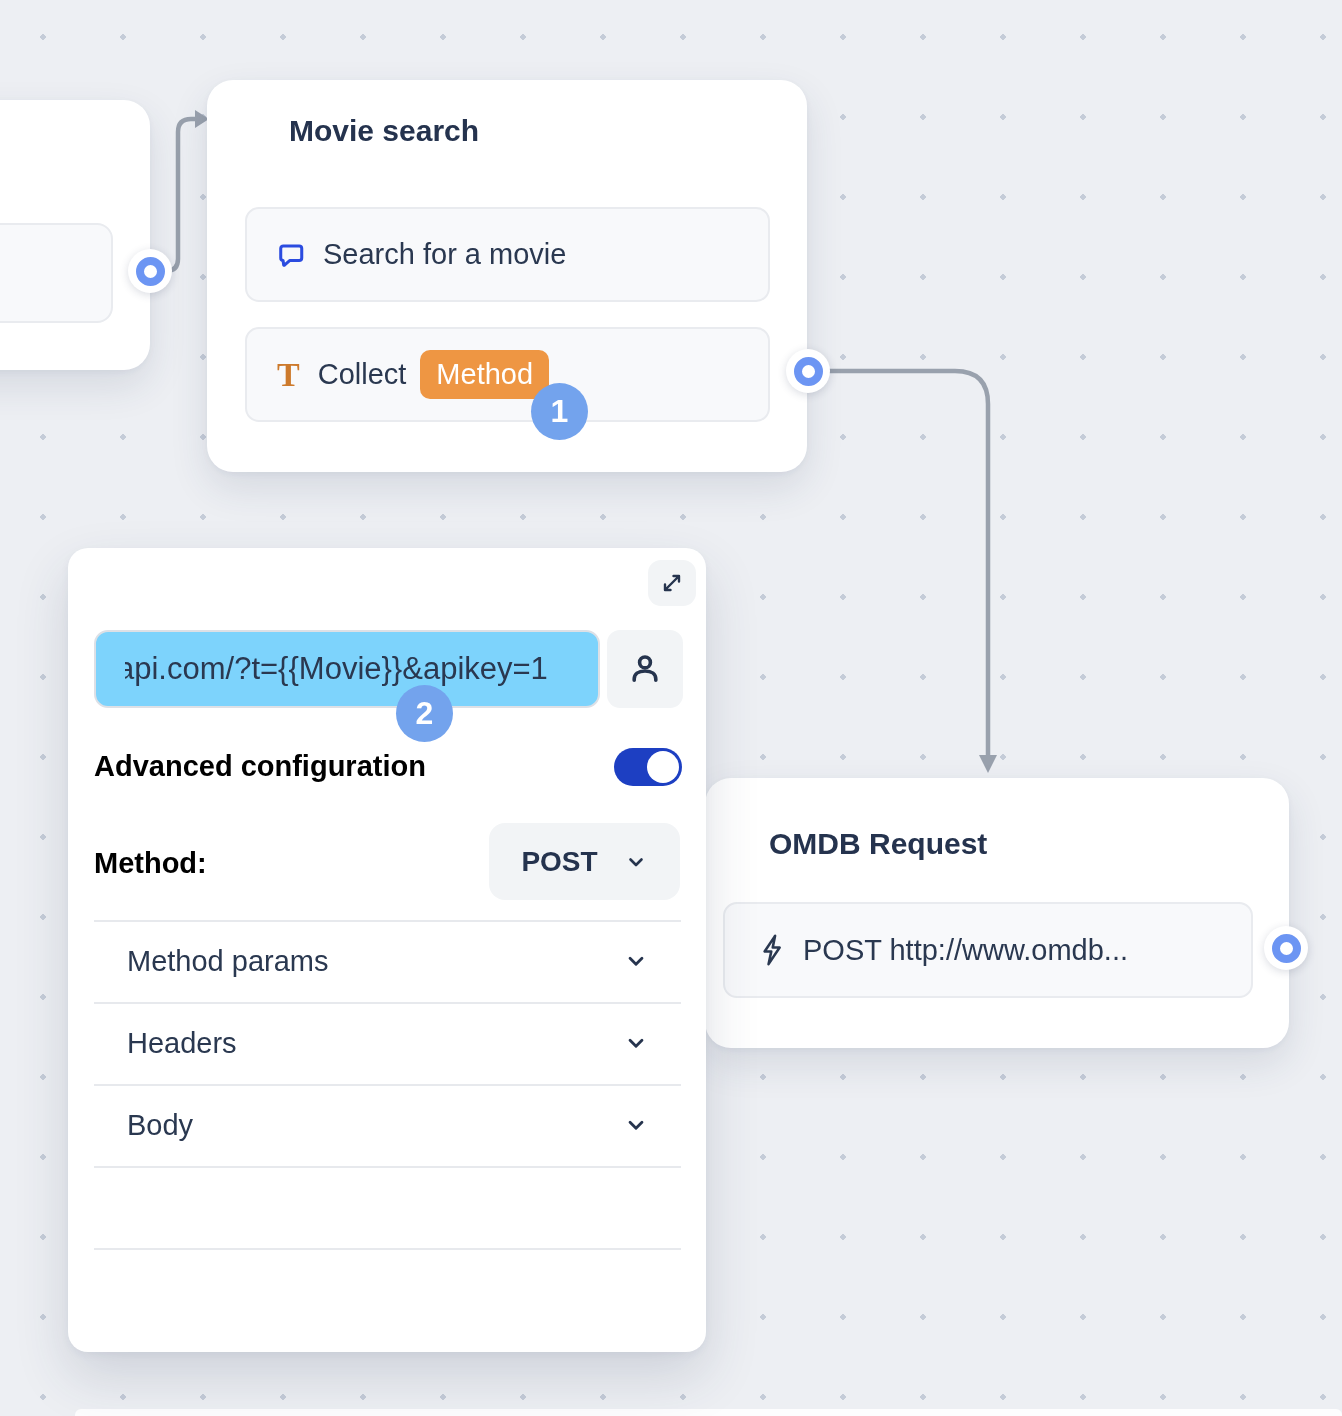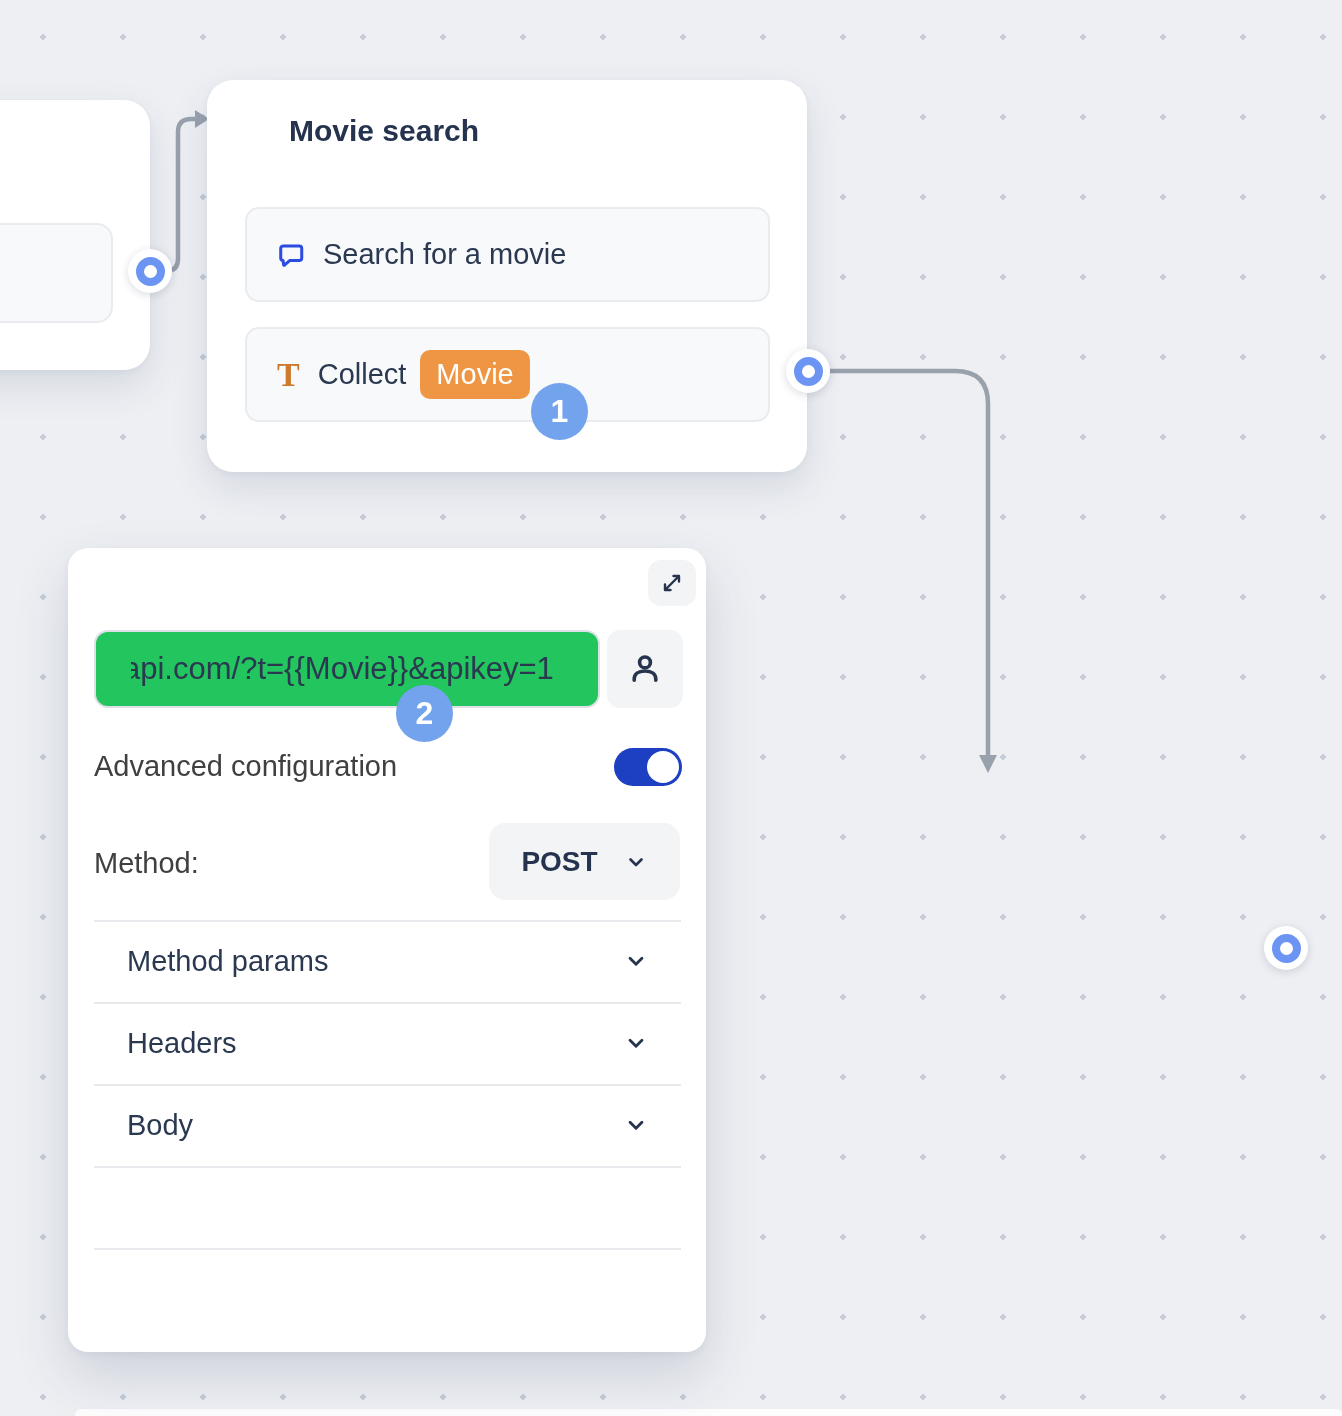--- a/index.html
+++ b/index.html
@@ -26,25 +26,25 @@
   .port{position:absolute;width:44px;height:44px;border-radius:50%;background:#ffffff;
     box-shadow:0 2px 8px rgba(50,60,95,.18);display:flex;align-items:center;justify-content:center;z-index:6;}
   .port .ring{width:13px;height:13px;border:8px solid #6c95f3;border-radius:50%;background:#ffffff;}
   .step-badge{position:absolute;width:57px;height:57px;border-radius:50%;background:#73a3ed;color:#ffffff;
     font-size:32px;font-weight:700;display:flex;align-items:center;justify-content:center;z-index:7;}
   .panel{
     position:absolute;left:68px;top:548px;width:638px;height:804px;background:#ffffff;border-radius:20px;
     box-shadow:0 24px 54px rgba(45,55,90,.16), 0 3px 8px rgba(45,55,90,.05);overflow:hidden;z-index:5;
   }
   .sq-btn{position:absolute;background:#f2f4f6;border-radius:13px;display:flex;align-items:center;justify-content:center;}
-  .url-input{position:absolute;left:26px;top:82px;width:506px;height:78px;background:#22c55e;border:2px solid #dde0e6;
-    border-radius:14px;box-sizing:border-box;display:flex;align-items:center;padding-left:6px;}
+  .url-input{position:absolute;left:26px;top:82px;width:506px;height:78px;background:#7dd3fc;border:2px solid #dde0e6;
+    border-radius:14px;box-sizing:border-box;display:flex;align-items:center;}
   .url-clip{margin-left:29px;width:447px;overflow:hidden;white-space:nowrap;}
   .url-clip span{display:inline-block;margin-left:-8px;font-size:31px;color:#2a3850;white-space:nowrap;}
-  .p-label{position:absolute;font-size:29px;color:#404040;white-space:nowrap;}
+  .p-label{position:absolute;font-size:29px;color:#000000;white-space:nowrap;font-weight:bold;}
   .toggle{position:absolute;left:546px;top:200px;width:68px;height:38px;border-radius:19px;background:#1d3fc2;}
   .toggle .knob{position:absolute;right:3px;top:3px;width:32px;height:32px;border-radius:50%;background:#ffffff;}
   .dropdown{position:absolute;left:421px;top:275px;width:191px;height:77px;background:#f2f4f6;border-radius:16px;
     display:flex;align-items:center;justify-content:center;gap:26px;}
   .dropdown .val{font-size:28px;font-weight:700;color:#25334e;}
   .divider{position:absolute;left:26px;width:587px;height:2px;background:#e7e9ed;}
   .section-row{position:absolute;left:26px;width:587px;height:82px;display:flex;align-items:center;
     justify-content:space-between;box-sizing:border-box;padding-left:33px;padding-right:32px;}
   .section-row .lbl{font-size:29px;color:#2a3850;white-space:nowrap;}
   .primary-btn{position:absolute;left:26px;top:727px;width:587px;height:96px;background:#1d3fc2;border:none;
@@ -80,28 +80,40 @@
     <div class="node-item" style="left:38px;top:127px;width:525px;height:95px">
       <svg width="28" height="28" viewBox="0 0 24 24">
         <path d="M6.2 4.2h11.6a2.2 2.2 0 0 1 2.2 2.2v8.2a2.2 2.2 0 0 1-2.2 2.2H9.6l-4.4 3.9a.4.4 0 0 1-.7-.3l-.5-3.7a2.2 2.2 0 0 1-2-2.2V6.4a2.2 2.2 0 0 1 2.2-2.2z" transform="translate(1.2 0)" fill="none" stroke="#2b4ce0" stroke-width="2.6" stroke-linejoin="round"></path>
       </svg>
       <span class="lbl">Search for a movie</span>
     </div>
 
     <div class="node-item" style="left:38px;top:247px;width:525px;height:95px">
       <span class="t-icon">T</span>
       <span class="lbl">Collect</span>
-      <span class="var-badge">Movie</span>
+      <span class="var-badge">Method</span>
     </div>
   </div>
   <div class="port" style="left:786px;top:349px">
       <div class="ring"></div>
     </div>
   <div class="step-badge" style="left:531px;top:383px">1</div>
 
+  <div class="card" style="left:705px;top:778px;width:584px;height:270px;z-index:2">
+    <div class="node-title" style="left:32px;top:48px">OMDB Request</div>
+    <div class="node-item" style="left:18px;top:124px;width:530px;height:96px;padding-left:34px">
+      <svg width="26" height="32" viewBox="0 0 20 26">
+        <path d="M12.5 1.5 L4 14.2 h5.4 L7.2 24.5 L16.2 11 h-5.6 L12.5 1.5 z" fill="none" stroke="#2a3850" stroke-width="2.1" stroke-linejoin="round"></path>
+      </svg>
+      <span class="lbl">POST http://www.omdb...</span>
+    </div>
+    <svg width="18" height="36" viewBox="0 0 18 36" style="position:absolute;left:-16px;top:152px">
+      <path d="M3 3 L14 18 L3 33" fill="none" stroke="#e3e6ea" stroke-width="3.5" stroke-linecap="round" stroke-linejoin="round"></path>
+    </svg>
+  </div>
   <div class="port" style="left:1264px;top:926px">
       <div class="ring"></div>
     </div>
 
   <div class="panel">
 
     <div class="sq-btn" style="left:580px;top:12px;width:48px;height:46px">
       <svg width="24" height="24" viewBox="0 0 24 24">
         <path d="M5 19 L19 5 M13.5 5 H19 V10.5 M10.5 19 H5 V13.5" fill="none" stroke="#26344e" stroke-width="2.4" stroke-linecap="round" stroke-linejoin="round"></path>
       </svg>

